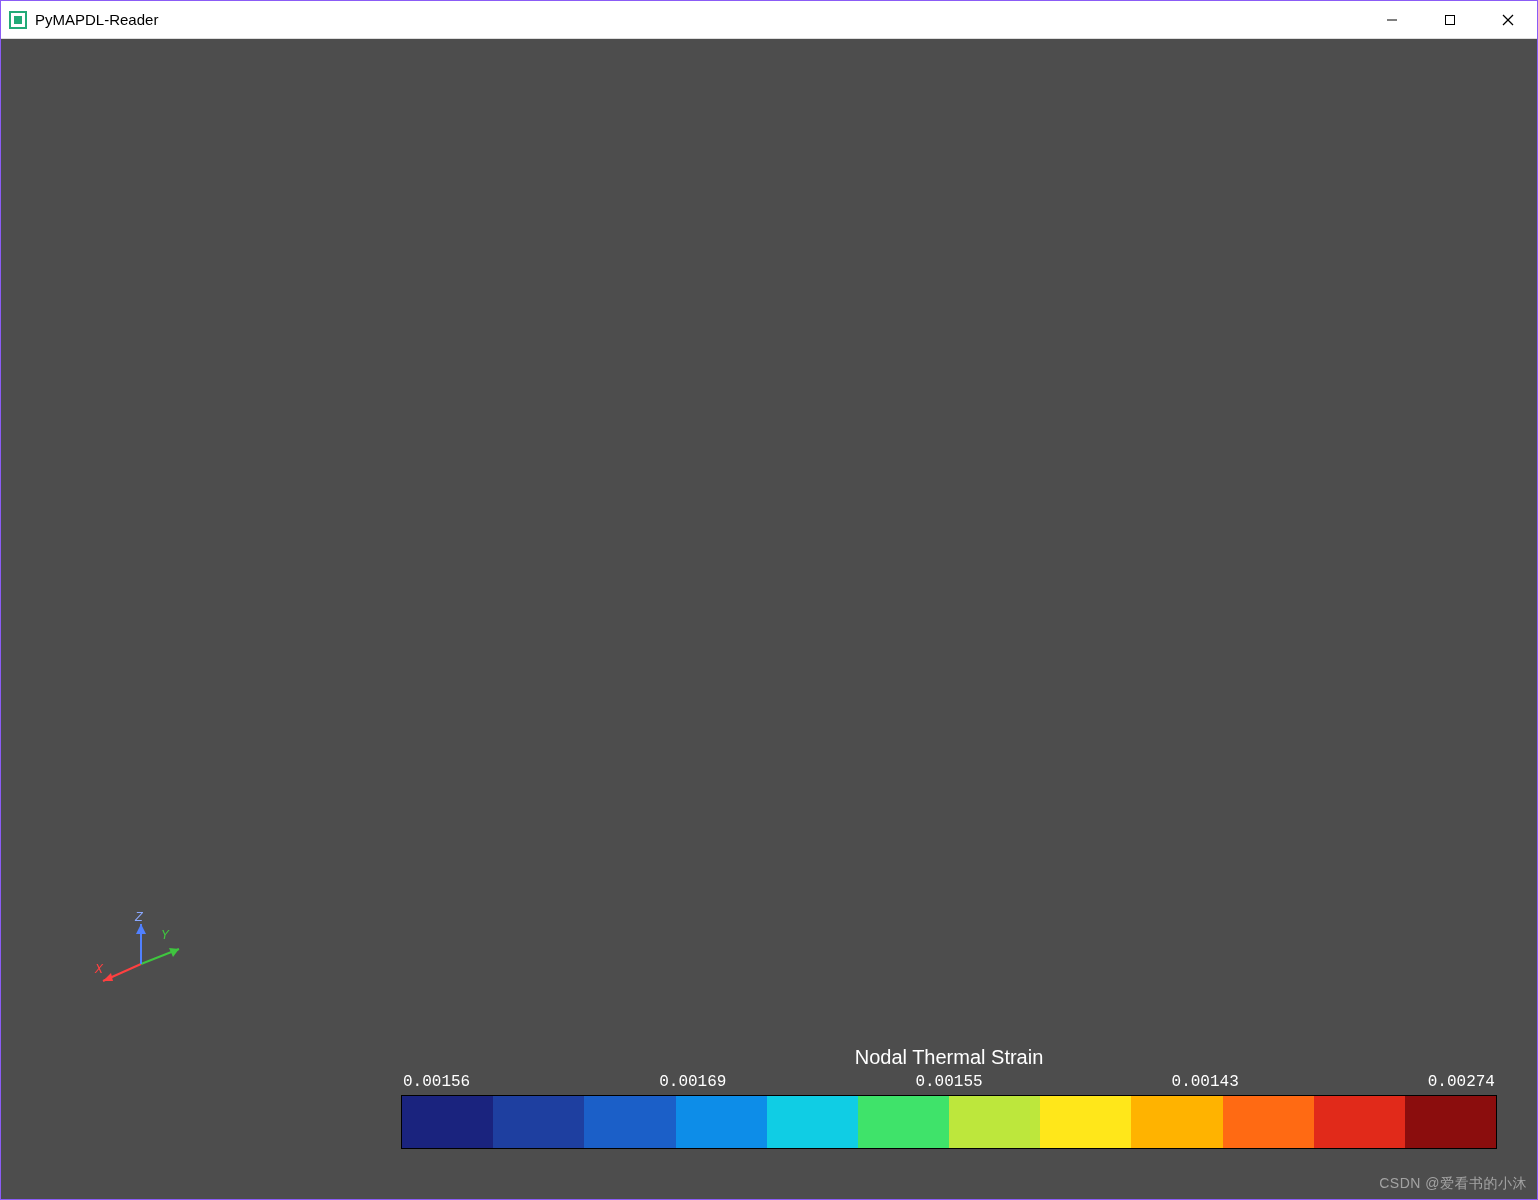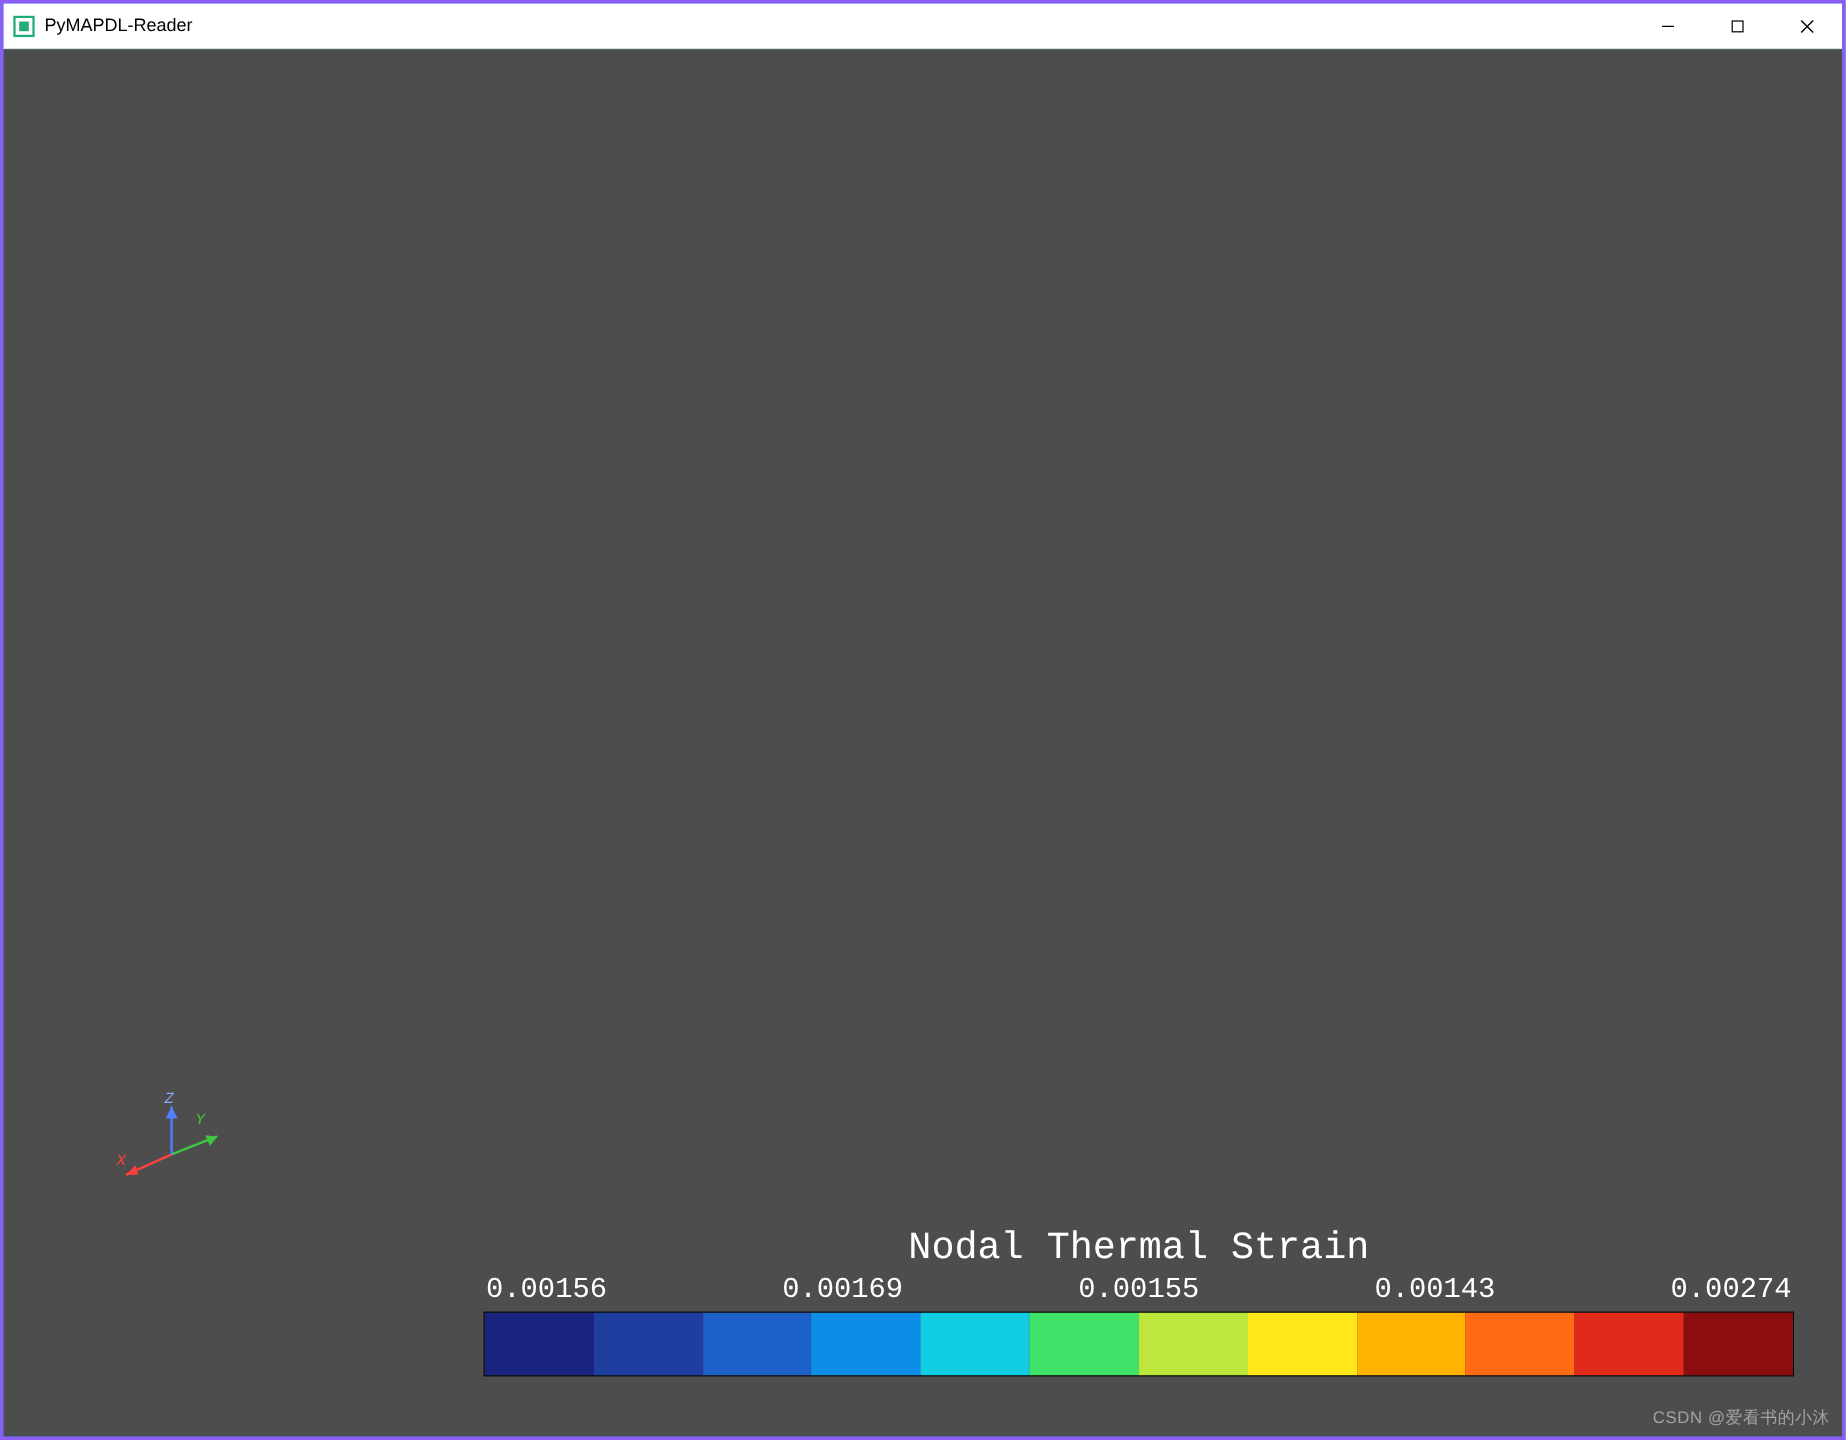--- a/index.html
+++ b/index.html
@@ -1,40 +1,40 @@
 <!DOCTYPE html>
 <html><head>
 <meta charset="utf-8">
 <style>
   * { box-sizing: border-box; margin: 0; padding: 0; }
   html, body { width: 1538px; height: 1200px; font-family: sans-serif; overflow: hidden; background: #fff; }
 
-  .window { width: 1538px; height: 1200px; border: 3px solid #8b5cf6; display: flex; flex-direction: column; background: #0ea5e9; }
+  .window { width: 1538px; height: 1200px; border: 1px solid #8b5cf6; display: flex; flex-direction: column; background: #fca5a5; }
 
   .titlebar { height: 38px; background: #fff; display: flex; align-items: center; padding: 0 0 0 8px; border-bottom: 1px solid #ddd; }
   .titlebar .app-icon { width: 18px; height: 18px; margin-right: 8px; }
   .titlebar .app-icon svg { width: 18px; height: 18px; }
   .titlebar .title-text { font-size: 15px; color: #000; flex: 0 0 auto; }
   .titlebar .spacer { flex: 1; }
   .win-btn { width: 58px; height: 38px; display: flex; align-items: center; justify-content: center; color: #000; font-size: 14px; }
   .win-btn svg { width: 12px; height: 12px; }
 
   .viewport { flex: 1; background: #4d4d4d; position: relative; overflow: hidden; }
 
   .info-block { position: absolute; top: 14px; left: 14px; font-family: "Courier New", monospace; font-size: 38px; color: #fff; line-height: 1.28; white-space: pre; }
 
   .beam-wrap { position: absolute; top: 250px; left: 160px; width: 900px; height: 440px; }
   .beam-wrap svg { width: 1020px; height: 480px; }
 
   .axis-triad { position: absolute; left: 90px; bottom: 210px; width: 100px; height: 80px; }
   .axis-triad svg { width: 100px; height: 80px; }
 
   .colorbar-block { position: absolute; left: 400px; right: 40px; bottom: 50px; }
-  .cb-title { text-align: center; font-family: Liberation Mono, monospace; font-size: 32px; color: #fff; margin-bottom: 4px; }
-  .cb-ticks { display: flex; justify-content: space-between; font-family: "Courier New", monospace; font-size: 24px; color: #fff; margin-bottom: 4px; padding: 0 2px; }
+  .cb-title { text-align: center; font-family: Liberation Sans, sans-serif; font-size: 20px; color: #fff; margin-bottom: 4px; }
+  .cb-ticks { display: flex; justify-content: space-between; font-family: "Courier New", monospace; font-size: 16px; color: #fff; margin-bottom: 4px; padding: 0 2px; }
   .cb-bar { height: 54px; display: flex; border: 1px solid #000; }
   .cb-slot { flex: 1; }
 
   .watermark { position: absolute; right: 10px; bottom: 6px; font-size: 14px; color: rgba(220,220,220,0.6); font-family: sans-serif; letter-spacing: 0.5px; text-align: center; }
 </style>
 </head>
 <body>
 
 <div class="window">
 

